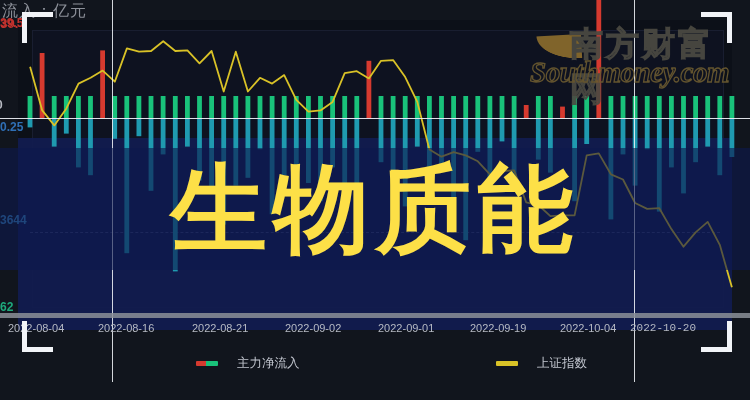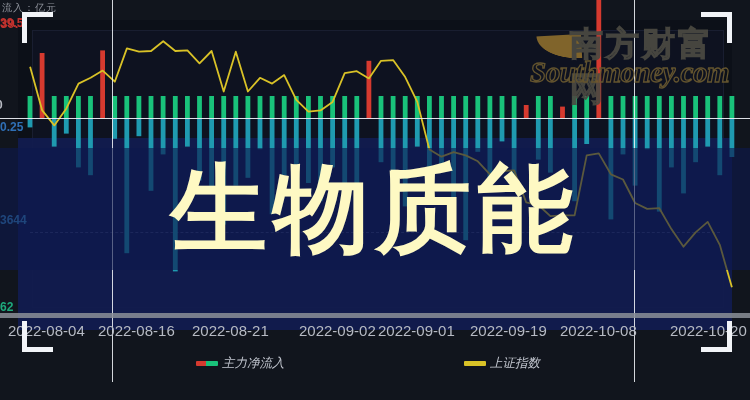--- a/index.html
+++ b/index.html
@@ -2,21 +2,21 @@
 <html><head>
 <meta charset="utf-8">
 <style>
   html,body{margin:0;padding:0;background:#11141c;}
   body{width:750px;height:400px;overflow:hidden;
        font-family:"Liberation Sans","DejaVu Sans",sans-serif;}
 
   #stage{position:relative;width:750px;height:400px;background:#11151d;overflow:hidden;}
 
   
-  .hdr-label{position:absolute;left:2px;top:1px;font-size:10px;color:#8c9099;
+  .hdr-label{position:absolute;left:2px;top:1px;font-size:16px;color:#8c9099;
              letter-spacing:1px;white-space:nowrap;}
   .val-red{position:absolute;left:-4px;top:16px;font-size:13px;color:#c2322e;
            font-weight:bold;white-space:nowrap;}
 
   
   #panel{position:absolute;left:18px;top:20px;width:714px;height:300px;
          background:#0c1018;overflow:hidden;}
   #plotbg{position:absolute;left:14px;top:10px;right:8px;bottom:12px;
           background:#0e1220;border:1px solid #191e30;box-sizing:border-box;}
 
@@ -34,25 +34,25 @@
   
   .vline{position:absolute;top:0;width:1px;height:400px;background:#eef1f6;opacity:.88;}
 
   
   #chartsvg{position:absolute;left:0;top:0;}
 
   
   .ylab{position:absolute;font-size:12px;white-space:nowrap;font-weight:bold;}
 
   #xaxis{position:absolute;left:0;top:322px;width:750px;height:22px;}
-  .xlab{position:absolute;top:0;font-size:15px;color:#b6bac3;white-space:nowrap;}
+  .xlab{position:absolute;top:0;font-size:11px;color:#b6bac3;white-space:nowrap;}
 
   
   #legend{position:absolute;left:0;top:355px;width:750px;height:22px;}
-  .lg{position:absolute;display:flex;align-items:center;gap:4px;font-style:italic;}
+  .lg{position:absolute;display:flex;align-items:center;gap:19px;}
   .sw{display:inline-block;height:5px;width:22px;border-radius:1px;}
   .sw.dual{background:linear-gradient(to right,#d63a2f 0 45%,#19c27a 45% 100%);}
   .sw.yel{background:#d9c227;}
   .lg span.t{font-size:12.5px;color:#c2c6cf;}
 
   
   #wm{position:absolute;left:508px;top:22px;width:232px;height:82px;
       pointer-events:none;opacity:.92;}
   #wm .cn{position:absolute;left:62px;top:0px;font-size:33px;letter-spacing:3px;
           font-weight:bold;color:transparent;-webkit-text-stroke:1.3px #4b4a42;
@@ -63,21 +63,21 @@
   #wm .swoosh{position:absolute;left:0px;top:14px;width:74px;height:40px;
           background:radial-gradient(ellipse at 100% 0%, #8a6b2c 0 42%, transparent 43%);
           transform:rotate(-3deg);}
 
   
   #bigband{position:absolute;left:0;top:148px;width:750px;height:122px;
            background:rgba(13,25,76,.62);}
   #bigtitle{position:absolute;left:0;top:150px;width:750px;height:118px;
             display:flex;align-items:center;justify-content:center;
             font-family:"DejaVu Sans",sans-serif;font-weight:bold;
-            font-size:96px;color:#fef9c3;letter-spacing:6px;line-height:1;}
+            font-size:96px;color:#fde047;letter-spacing:6px;line-height:1;}
 
   
   .br{position:absolute;border-color:#f2f4f8;border-style:solid;border-width:0;}
   .br.tl{left:22px;top:12px;width:26px;height:26px;border-left-width:5px;border-top-width:5px;}
   .br.tr{right:18px;top:12px;width:26px;height:26px;border-right-width:5px;border-top-width:5px;}
   .br.bl{left:22px;bottom:48px;width:26px;height:26px;border-left-width:5px;border-bottom-width:5px;}
   .br.br2{right:18px;bottom:48px;width:26px;height:26px;border-right-width:5px;border-bottom-width:5px;}
 
   
   #sep{position:absolute;left:0;top:313px;width:750px;height:5px;background:#8b8f98;opacity:.85;}
@@ -229,33 +229,33 @@
       <div class="ylab" style="left: -4px; top: 213px; color: rgb(59, 143, 201);">-3644</div>
       <div class="ylab" style="left: -4px; top: 300px; color: rgb(30, 169, 124);">-62</div>
     </div>
 
   <div id="sep"></div>
 
   <div id="xaxis">
       <div class="xlab" style="left: 8px;">2022-08-04</div>
       <div class="xlab" style="left: 98px;">2022-08-16</div>
       <div class="xlab" style="left: 192px;">2022-08-21</div>
-      <div class="xlab" style="left: 285px; margin-left: 14px;">2022-09-02</div>
+      <div class="xlab" style="left: 285px;">2022-09-02</div>
       <div class="xlab" style="left: 378px;">2022-09-01</div>
       <div class="xlab" style="left: 470px;">2022-09-19</div>
-      <div class="xlab" style="left: 560px;">2022-10-08</div>
-      <div class="xlab" style="left: 670px;">2022-10-20</div>
+      <div class="xlab" style="left: 560px;">2022-10-04</div>
+      <div class="xlab" style="left: 630px; font-family: Liberation Mono, monospace;">2022-10-20</div>
     </div>
 
   <div id="legend">
     <div class="lg" style="left:196px;">
       <i class="sw dual"></i>
       <span class="t">主力净流入</span>
     </div>
-    <div class="lg" style="left:464px;">
+    <div class="lg" style="left:496px;">
       <i class="sw yel"></i>
       <span class="t">上证指数</span>
     </div>
   </div>
 
   <div id="wm">
     <div class="swoosh"></div>
     <div class="cn">南方财富网</div>
     <div class="en">Southmoney.com</div>
   </div>

